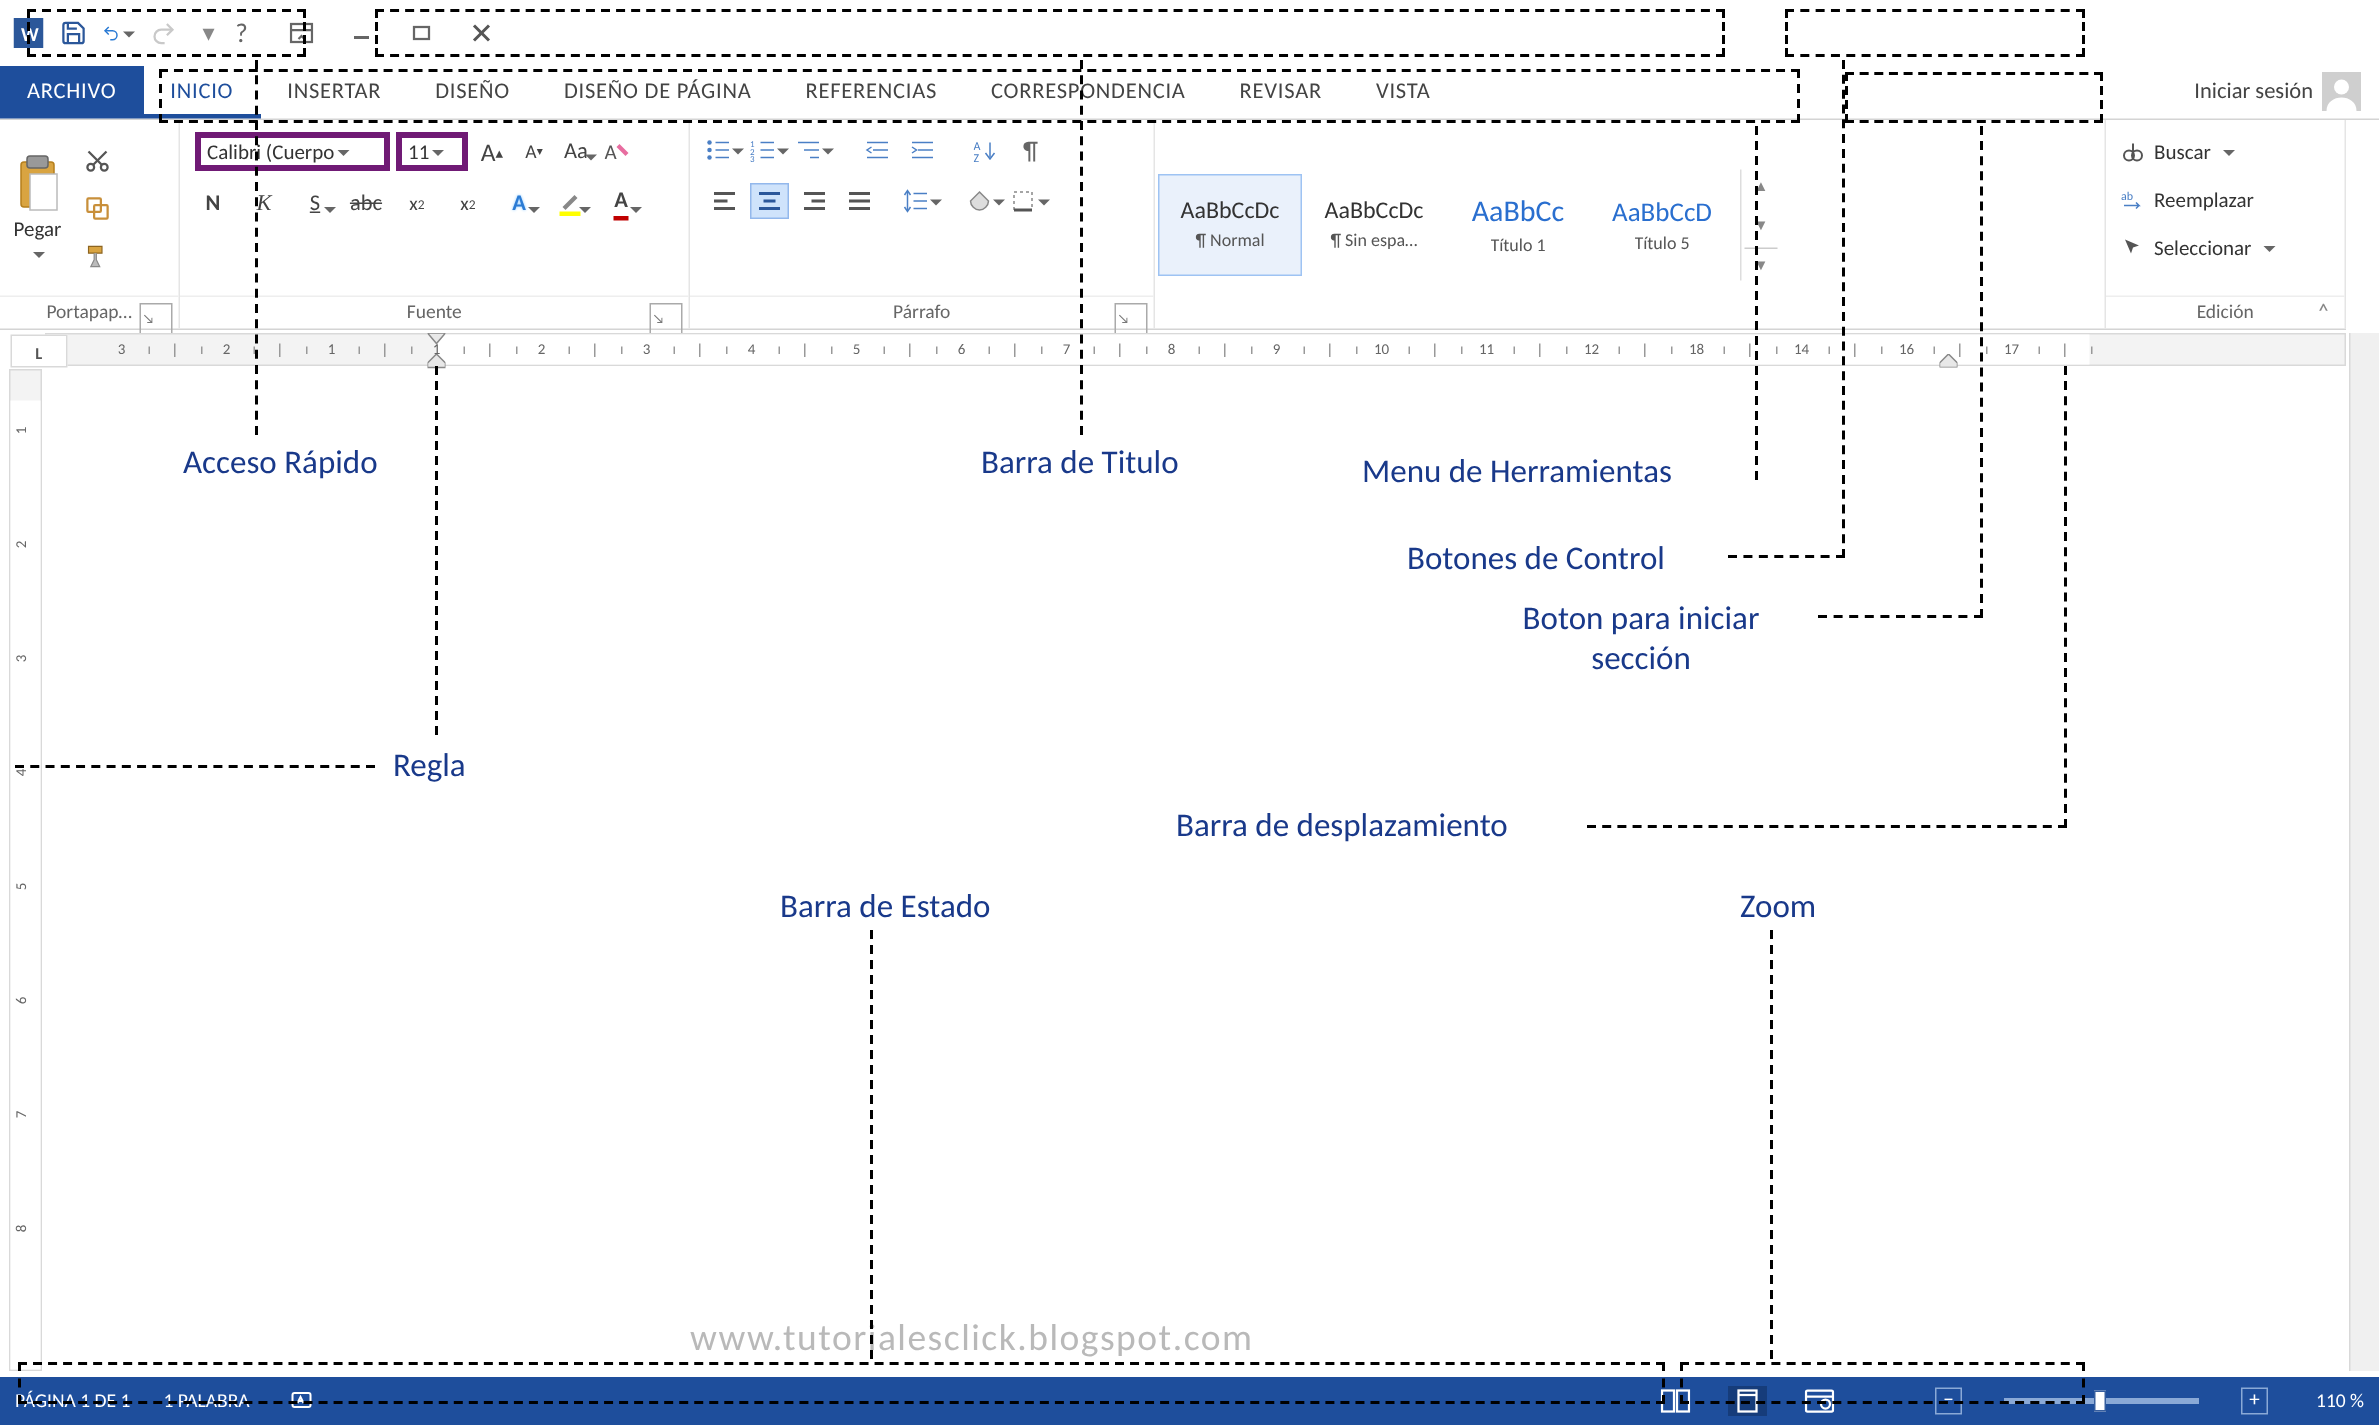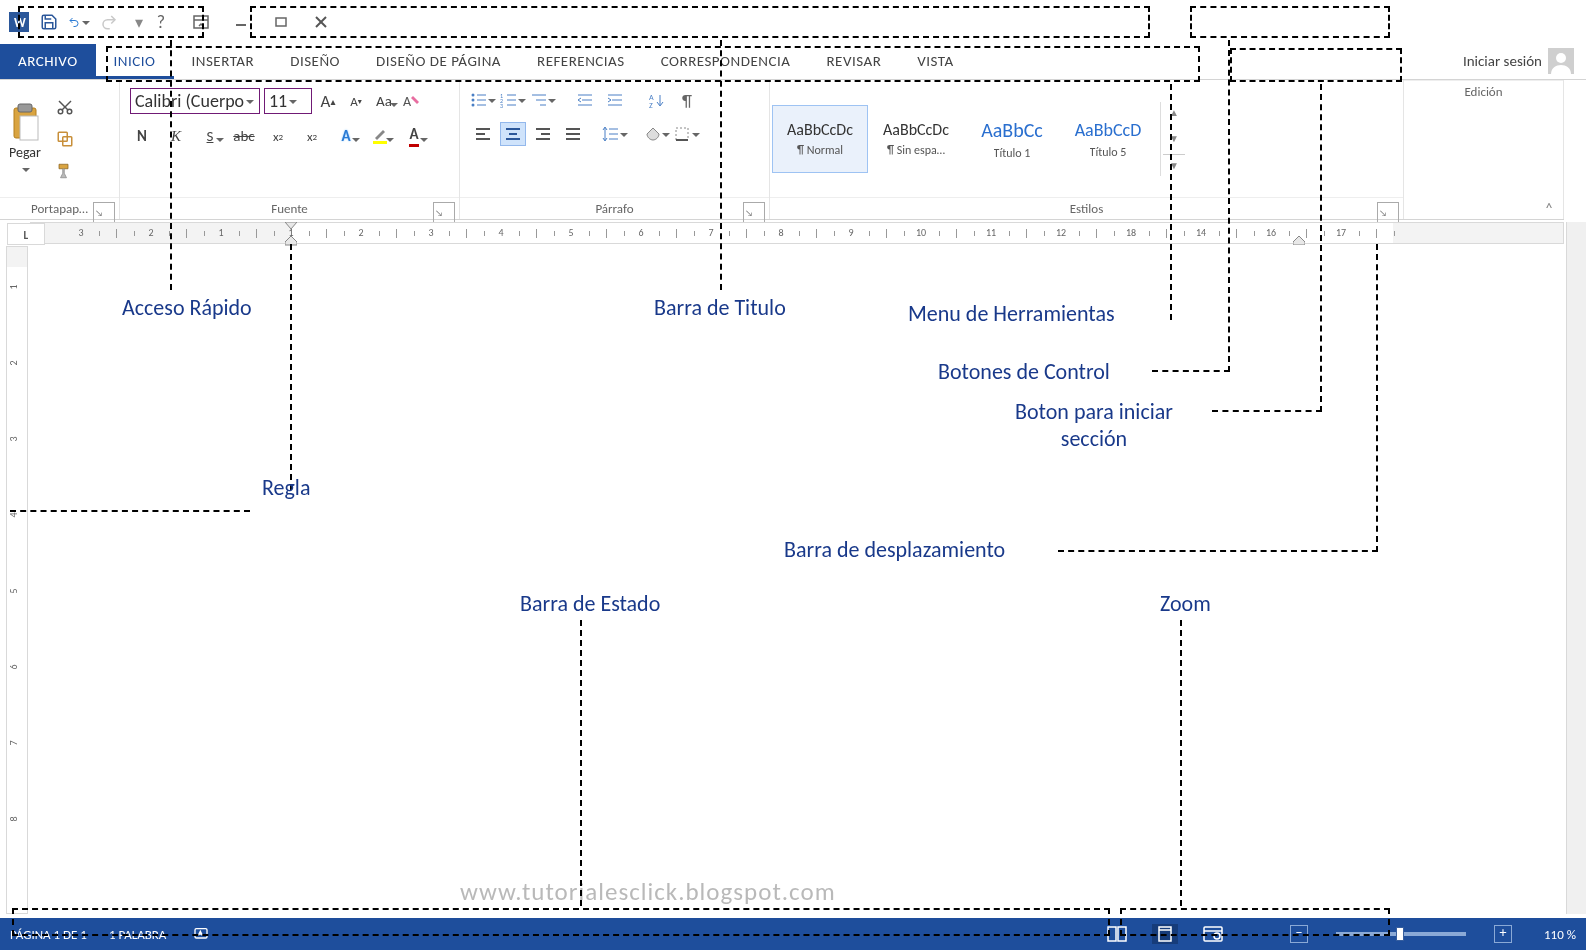--- a/index.html
+++ b/index.html
@@ -39,21 +39,21 @@
   .row { display:flex; align-items:center; gap:4px; }
   .drop::after { content:""; border:4px solid transparent; border-top-color:#666; margin-left:2px; margin-top:5px; display:inline-block; }
 
   
   #g-clip { width:120px; }
   #g-clip .paste { display:flex; flex-direction:column; align-items:center; gap:2px; font-size:14px; color:#333; }
   #g-clip .mini { display:flex; flex-direction:column; gap:10px; margin-left:6px; }
 
   
   #g-font { width:340px; }
-  .combo { border:1px solid #701a75; height:26px; background:#fff; display:flex; align-items:center; padding:0 4px; font-size:18px; color:#333; }
+  .combo { border:4px solid #701a75; height:26px; background:#fff; display:flex; align-items:center; padding:0 4px; font-size:14px; color:#333; }
   .combo.font { width:130px; white-space:nowrap; overflow:hidden; }
   .combo.size { width:48px; }
   .fbtn { width:24px; height:24px; display:flex; align-items:center; justify-content:center; font-size:15px; color:#444; position:relative; }
   .fbtn.drop::after { position:absolute; right:-2px; bottom:2px; }
   .underline { text-decoration:underline; }
   .strike { text-decoration:line-through; }
   .sub { font-size:13px; } .sub sub { font-size:9px; }
   .sup { font-size:13px; } .sup sup { font-size:9px; }
   .colorbar { border-bottom:3px solid; padding-bottom:1px; }
 
@@ -394,24 +394,46 @@
             <div class="prev" style="color:#2a6fcf;font-size:18px;">AaBbCcD</div>
             <div class="name">Título 5</div>
           </div>
         </div>
       <div class="col" style="margin-left:4px;border-left:1px solid #ddd;padding-left:2px;">
         <span class="btn" style="font-size:10px;color:#888;">▲</span>
         <span class="btn" style="font-size:10px;color:#888;">▼</span>
         <span class="btn" style="font-size:10px;color:#888;border-top:1px solid #ccc;">▼</span>
       </div>
     </div>
-    <div class="label"><span>Estilos</span><span class="dlg btn"></span></div>
   </div>
 
   <div class="group" id="g-edit">
+    <div class="tools col" style="align-items:flex-start;padding:8px 10px;gap:6px;">
+      <div class="erow btn drop">
+        <svg width="16" height="16" viewBox="0 0 24 24" fill="none" stroke="#555" stroke-width="2">
+            <circle cx="8" cy="16" r="5"></circle>
+            <circle cx="16" cy="16" r="5"></circle>
+            <line x1="12" y1="12" x2="12" y2="4"></line>
+          </svg>
+        <span>Buscar</span>
+      </div>
+      <div class="erow btn">
+        <svg width="16" height="16">
+            <text x="0" y="8" font-size="8" fill="#4a7fc5">ab</text>
+            <path d="M2 12h10l-2-2m2 2l-2 2" stroke="#4a7fc5" fill="none"></path>
+          </svg>
+        <span>Reemplazar</span>
+      </div>
+      <div class="erow btn drop">
+        <svg width="16" height="16" viewBox="0 0 24 24" fill="#555">
+            <path d="M4 4l14 6-6 2-2 6z"></path>
+          </svg>
+        <span>Seleccionar</span>
+      </div>
+    </div>
     <div class="label"><span>Edición</span></div>
   </div>
 
   <div id="collapse" class="btn">˄</div>
 </div>
 
 <div id="ruler-h">
   <div class="tab">L</div>
   <div class="white" style="left:260px;right:170px;"></div>
   <div class="ticks" id="hticks">
@@ -579,21 +601,21 @@
 <div class="hline" style="left:1152px; top:370px; width:78px;"></div>
 <div class="vline" style="left:1228px; top:40px; height:332px;"></div>
 <div class="ann" style="left:938px; top:358px;">Botones de Control</div>
 
 <div class="hline" style="left:1212px; top:410px; width:110px;"></div>
 <div class="vline" style="left:1320px; top:84px; height:328px;"></div>
 <div class="ann" style="left:984px; top:398px; width:220px; text-align:center;">Boton para iniciar sección</div>
 
 <div class="hline" style="left:10px; top:510px; width:240px;"></div>
 <div class="vline" style="left:290px; top:244px; height:246px;"></div>
-<div class="ann" style="left:262px; top:474px;">Regla</div>
+<div class="ann" style="left:262px; top:496px;">Regla</div>
 
 <div class="hline" style="left:1058px; top:550px; width:320px;"></div>
 <div class="vline" style="left:1376px; top:244px; height:308px;"></div>
 <div class="ann" style="left:784px; top:536px;">Barra de desplazamiento</div>
 
 <div class="vline" style="left:580px; top:620px; height:286px;"></div>
 <div class="ann" style="left:520px; top:590px;">Barra de Estado</div>
 
 <div class="vline" style="left:1180px; top:620px; height:286px;"></div>
 <div class="ann" style="left:1160px; top:590px;">Zoom</div>

